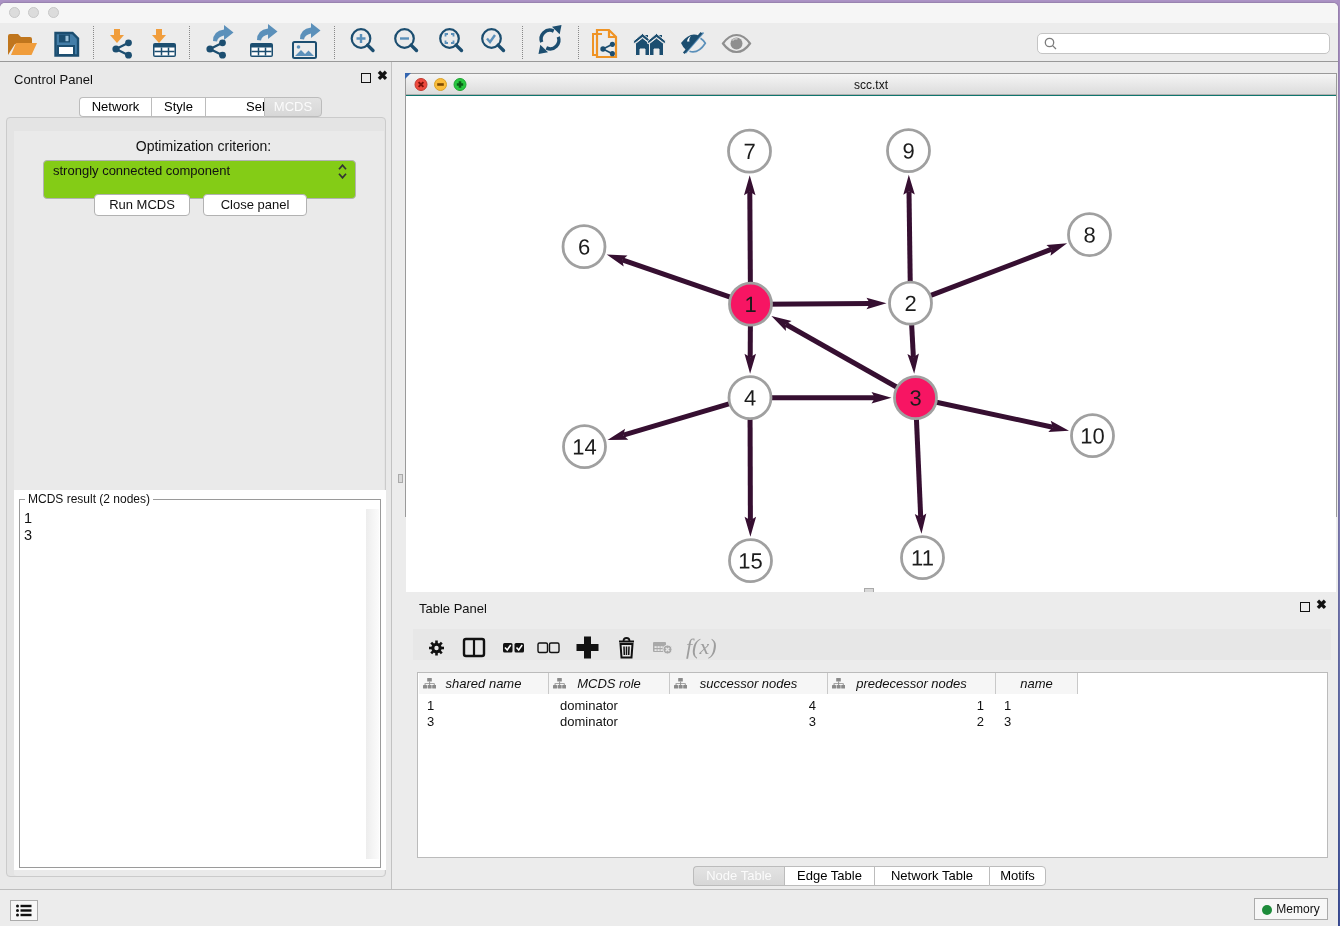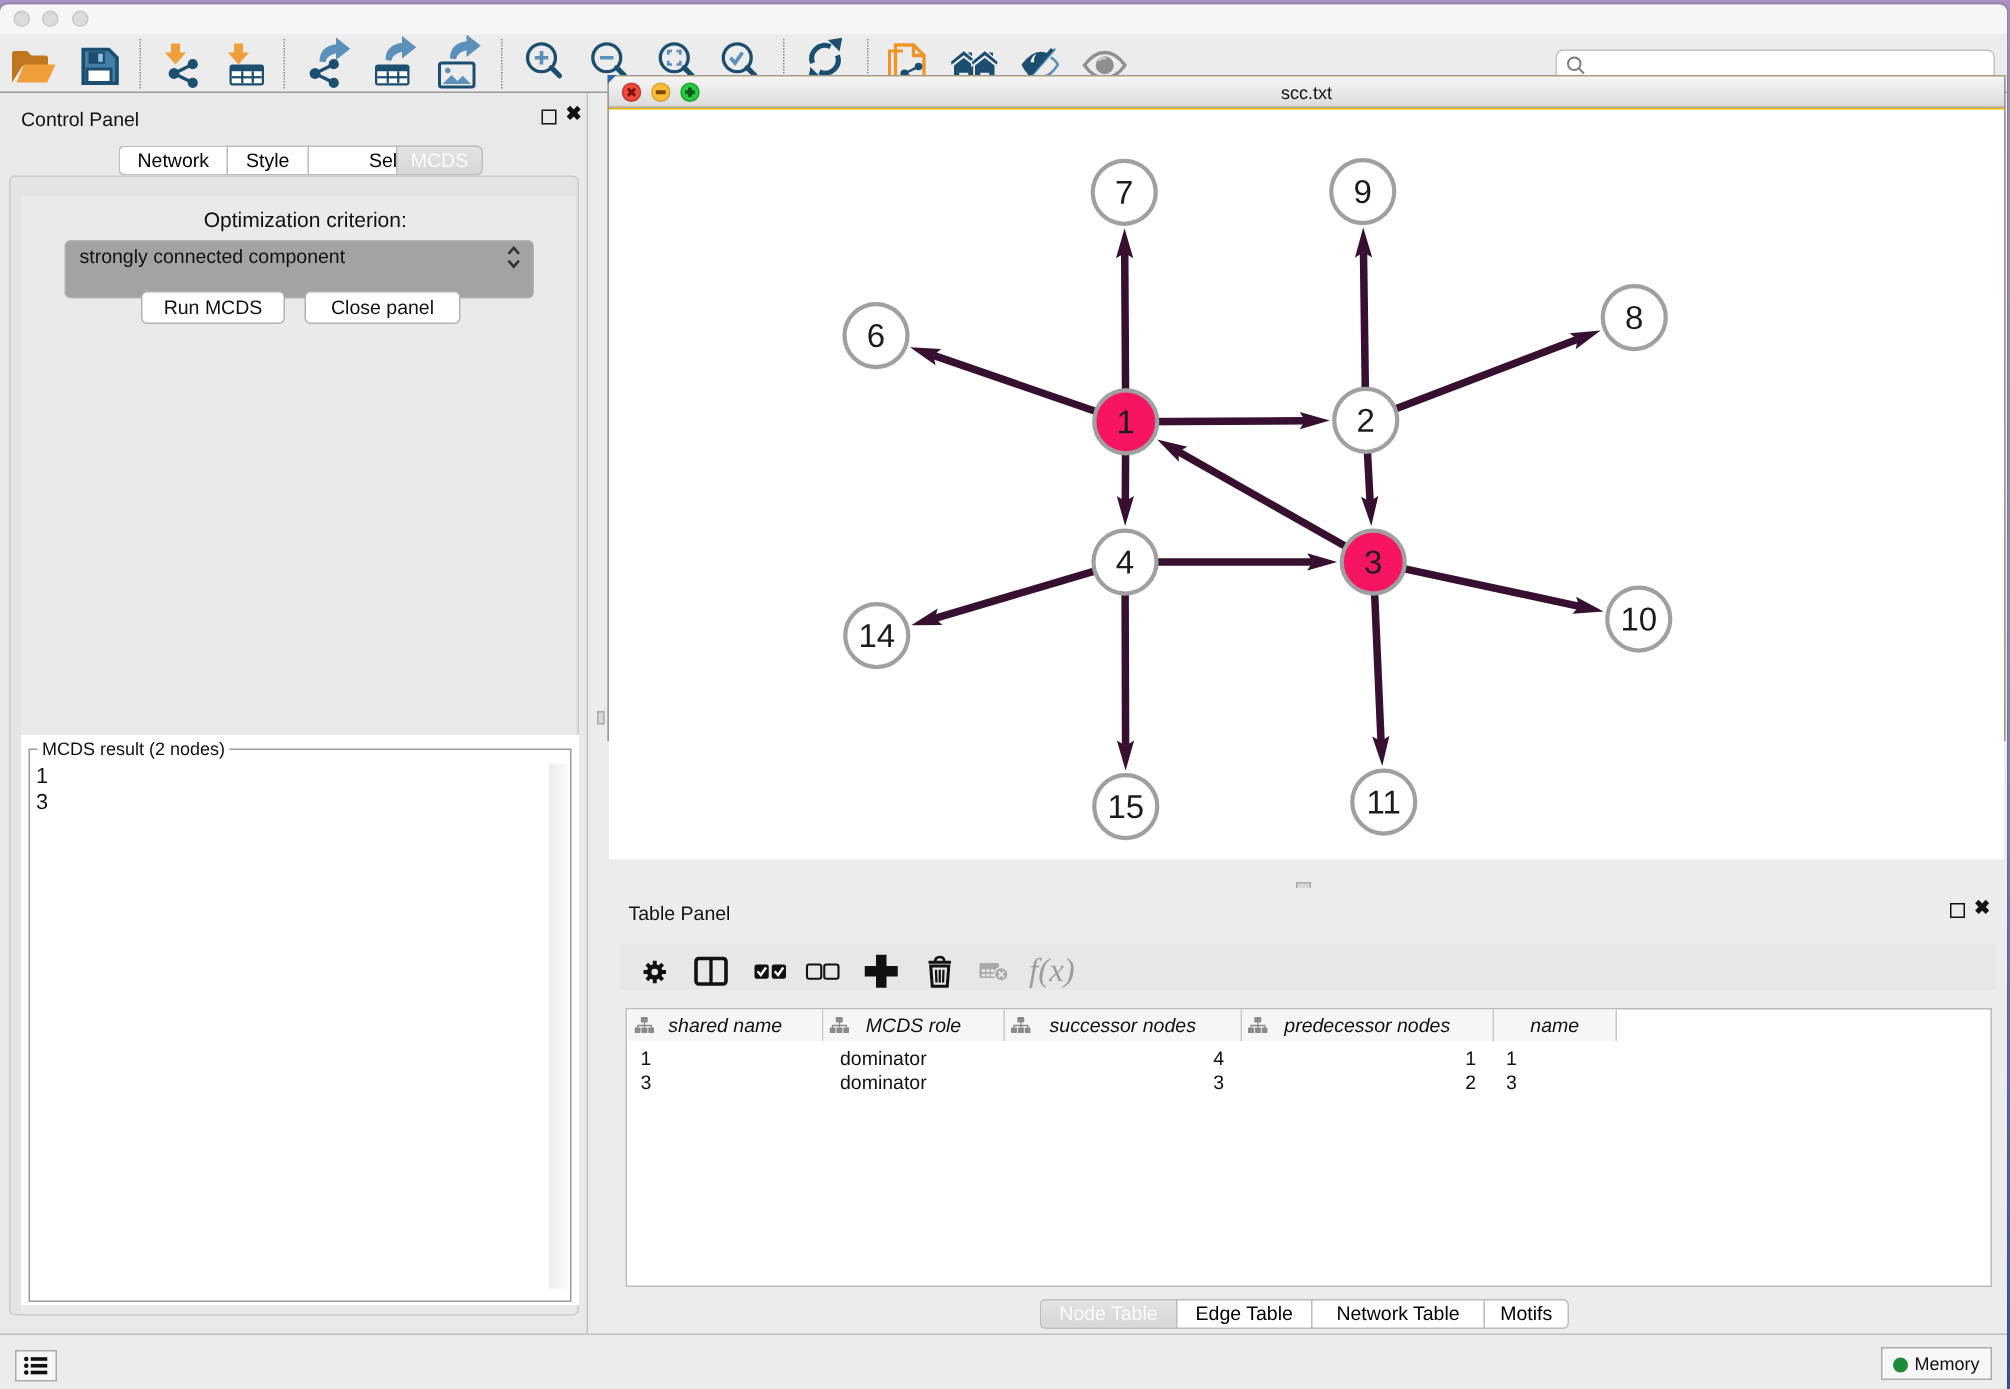--- a/index.html
+++ b/index.html
@@ -24,30 +24,30 @@
 .xico { position:absolute; font-size:13px; font-weight:bold; color:#111; font-family:"Liberation Sans",sans-serif; }
 .tabs { position:absolute; display:flex; height:20px; }
 .tab { height:20px; line-height:18px; background:#fff; border:1px solid #bcbcbc; border-right:none; font-size:13px; color:#000; text-align:center; }
 .tab.first { border-radius:4px 0 0 4px; }
 .tab.last { border-radius:0 4px 4px 0; border-right:1px solid #bcbcbc; }
 .tab.active { background:linear-gradient(#e3e3e3,#d7d7d7); color:#fbfbfb; }
 #cp-tabs { left:79px; top:35px; }
 #cp-content { position:absolute; left:6px; top:55px; width:380px; height:760px; background:#e4e4e4; border:1px solid #cbcbcb; border-radius:4px; }
 #cp-inner { position:absolute; left:7px; top:13px; width:370px; height:745px; background:#eaeaea; border-radius:0 0 3px 3px; }
 #opt-label { position:absolute; left:0; top:76px; width:392px; text-align:center; font-size:14px; color:#111;padding-left:15px; }
-#opt-select { position:absolute; left:43px; top:98px; width:313px; height:39px; background:#a3a3a3; border:1px solid #b2b2b2; border-radius:4px; font-size:13px; color:#111; line-height:20px; padding-left:9px; }
+#opt-select { position:absolute; left:43px; top:98px; width:313px; height:39px; background:#84cc16; border:1px solid #b2b2b2; border-radius:4px; font-size:13px; color:#111; line-height:20px; padding-left:9px; }
 .btn { position:absolute; height:22px; background:#fff; border:1px solid #b2b2b2; border-radius:4px; font-size:13px; color:#111; text-align:center; line-height:20px; }
 #resultbox { position:absolute; left:14px; top:428px; width:372px; height:380px; background:#fff; }
 #fieldset { position:absolute; left:5px; top:9px; width:362px; height:369px; border:1px solid #9a9a9a; }
 #fieldset .legend { position:absolute; left:5px; top:-8px; background:#fff; padding:0 3px; font-size:12px; color:#111; }
 #fieldset .txt { position:absolute; left:4px; top:10px; font-size:14.5px; color:#111; line-height:16.6px; }
 #fieldset .vscroll { position:absolute; right:1px; top:9px; width:13px; height:350px; background:linear-gradient(90deg,#ededed,#fbfbfb); }
 #cpgrip { position:absolute; left:398px; top:471px; width:5px; height:9px; background:#d8d8d8; border:1px solid #aaa; }
 
-#net { position:absolute; left:405px; top:47px; width:932px; height:444px; background:#eab308; border:1px solid #9a9a9a; }
+#net { position:absolute; left:405px; top:70px; width:932px; height:444px; background:#0f766e; border:1px solid #9a9a9a; }
 #net-title { position:absolute; left:0; top:0; width:100%; height:21px; background:linear-gradient(#f5f5f5,#dcdcdc); border-bottom:1px solid #b0b0b0; }
 #net-title .txt { position:absolute; width:100%; text-align:center; top:4px; font-size:12px; color:#111; }
 #net-canvas { position:absolute; left:0; top:22px; width:930px; height:500px; background:#fff; }
 #netgrip { position:absolute; left:864px; top:585px; width:10px; height:5px; background:#d8d8d8; border:1px solid #aaa; }
 
 #tp { position:absolute; left:405px; top:589px; width:933px; height:294px; background:#ececec; }
 #tp-title { position:absolute; left:14px; top:9px; font-size:13px; color:#111; }
 #tp-toolbar { position:absolute; left:8px; top:37px; width:918px; height:31px; background:#e7e7e7; }
 #tp-tablebox { position:absolute; left:12px; top:80px; width:911px; height:186px; background:#fff; border:1px solid #bbb; }
 .th { position:absolute; top:0; height:21px; border-right:1px solid #c9c9c9; background:#f6f6f6; font-size:13px; color:#111;font-style:italic; }

